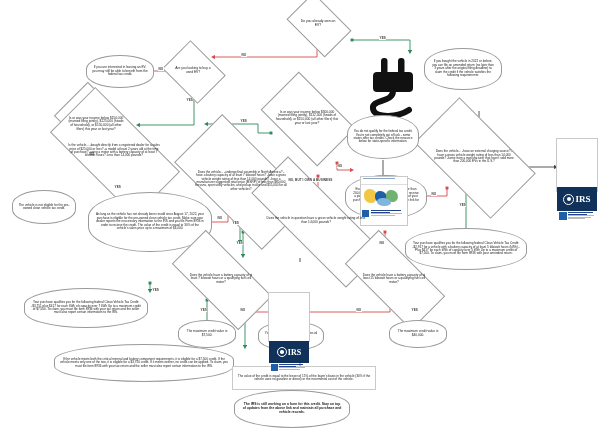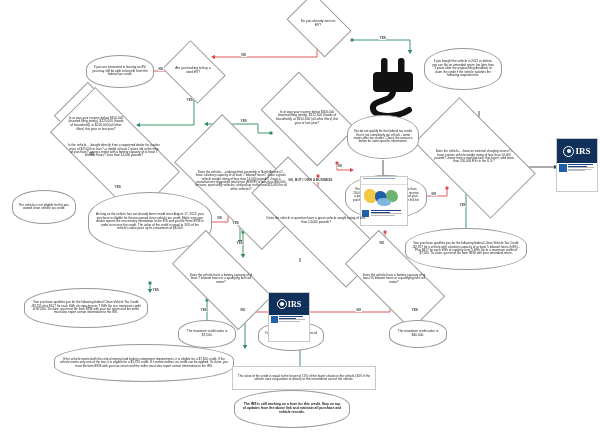--- a/index.html
+++ b/index.html
@@ -22,21 +22,21 @@
   .diamond .txt{position:relative;z-index:2;}
 
   .edge-label{position:absolute;font-size:3.1px;font-weight:700;color:#3b3b3b;
      letter-spacing:.02em;background:#fff;padding:0 .5px;}
 
   
   .plug{position:absolute;}
 
   
   .irs-card{position:absolute;background:#ffffff;border:0.6px solid #c9c9c9;}
-  .irs-top{background:#10325a;display:flex;align-items:center;justify-content:center;}
+  .irs-top{background:#10325a;display:flex;align-items:center;justify-content:center;margin-top:48px;}
   .irs-mark{display:flex;align-items:center;gap:1px;}
   .irs-seal{border-radius:50%;background:#10325a;border:0.8px solid #ffffff;
      display:flex;align-items:center;justify-content:center;}
   .irs-seal i{display:block;background:#ffffff;border-radius:50%;}
   .irs-word{color:#ffffff;font-weight:700;font-family:"Liberation Serif","DejaVu Serif",serif;}
   .irs-body{padding:1px 1.5px;display:flex;gap:1.5px;align-items:flex-start;}
   .irs-thumb{background:#1f5fa8;flex:0 0 auto;}
   .irs-lines{flex:1 1 auto;}
   .irs-lines b{display:block;background:#22428a;height:0.9px;margin-bottom:0.8px;}
   .irs-lines s{display:block;background:#b9b9b9;height:0.7px;margin-bottom:0.8px;}

